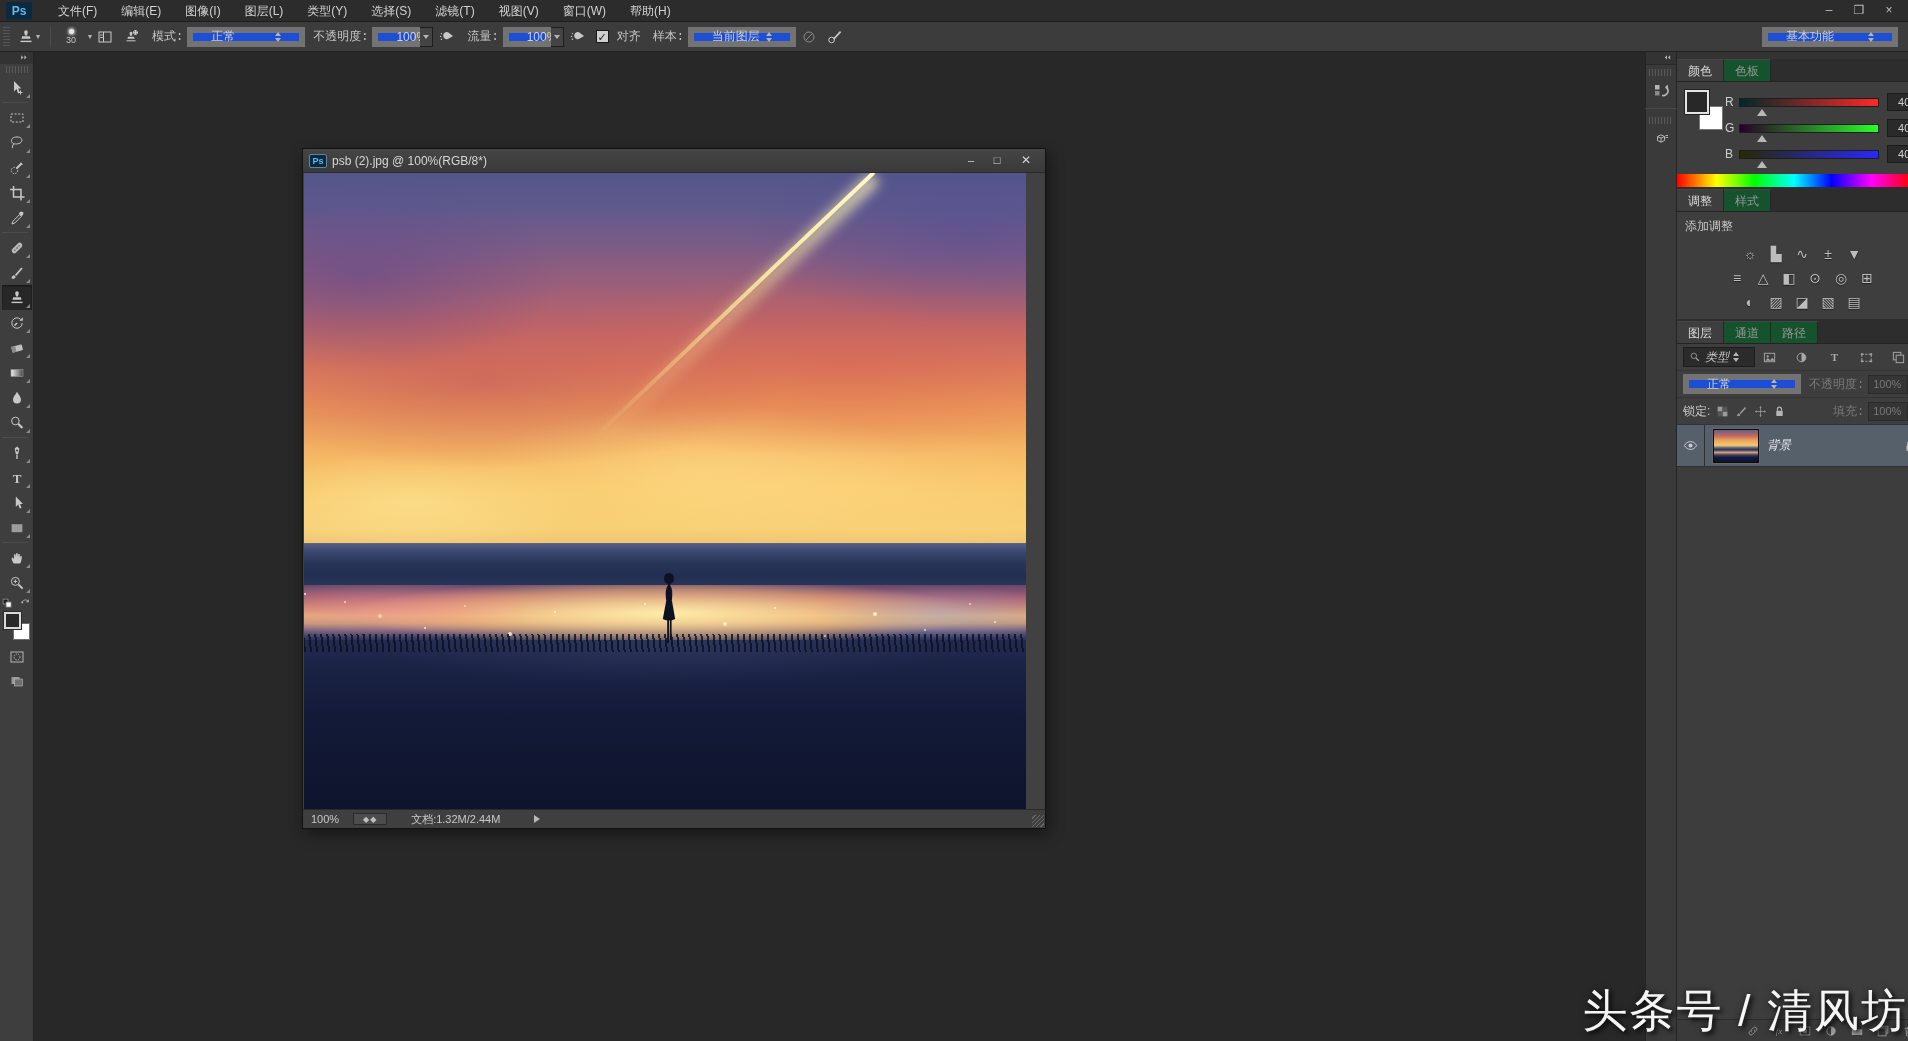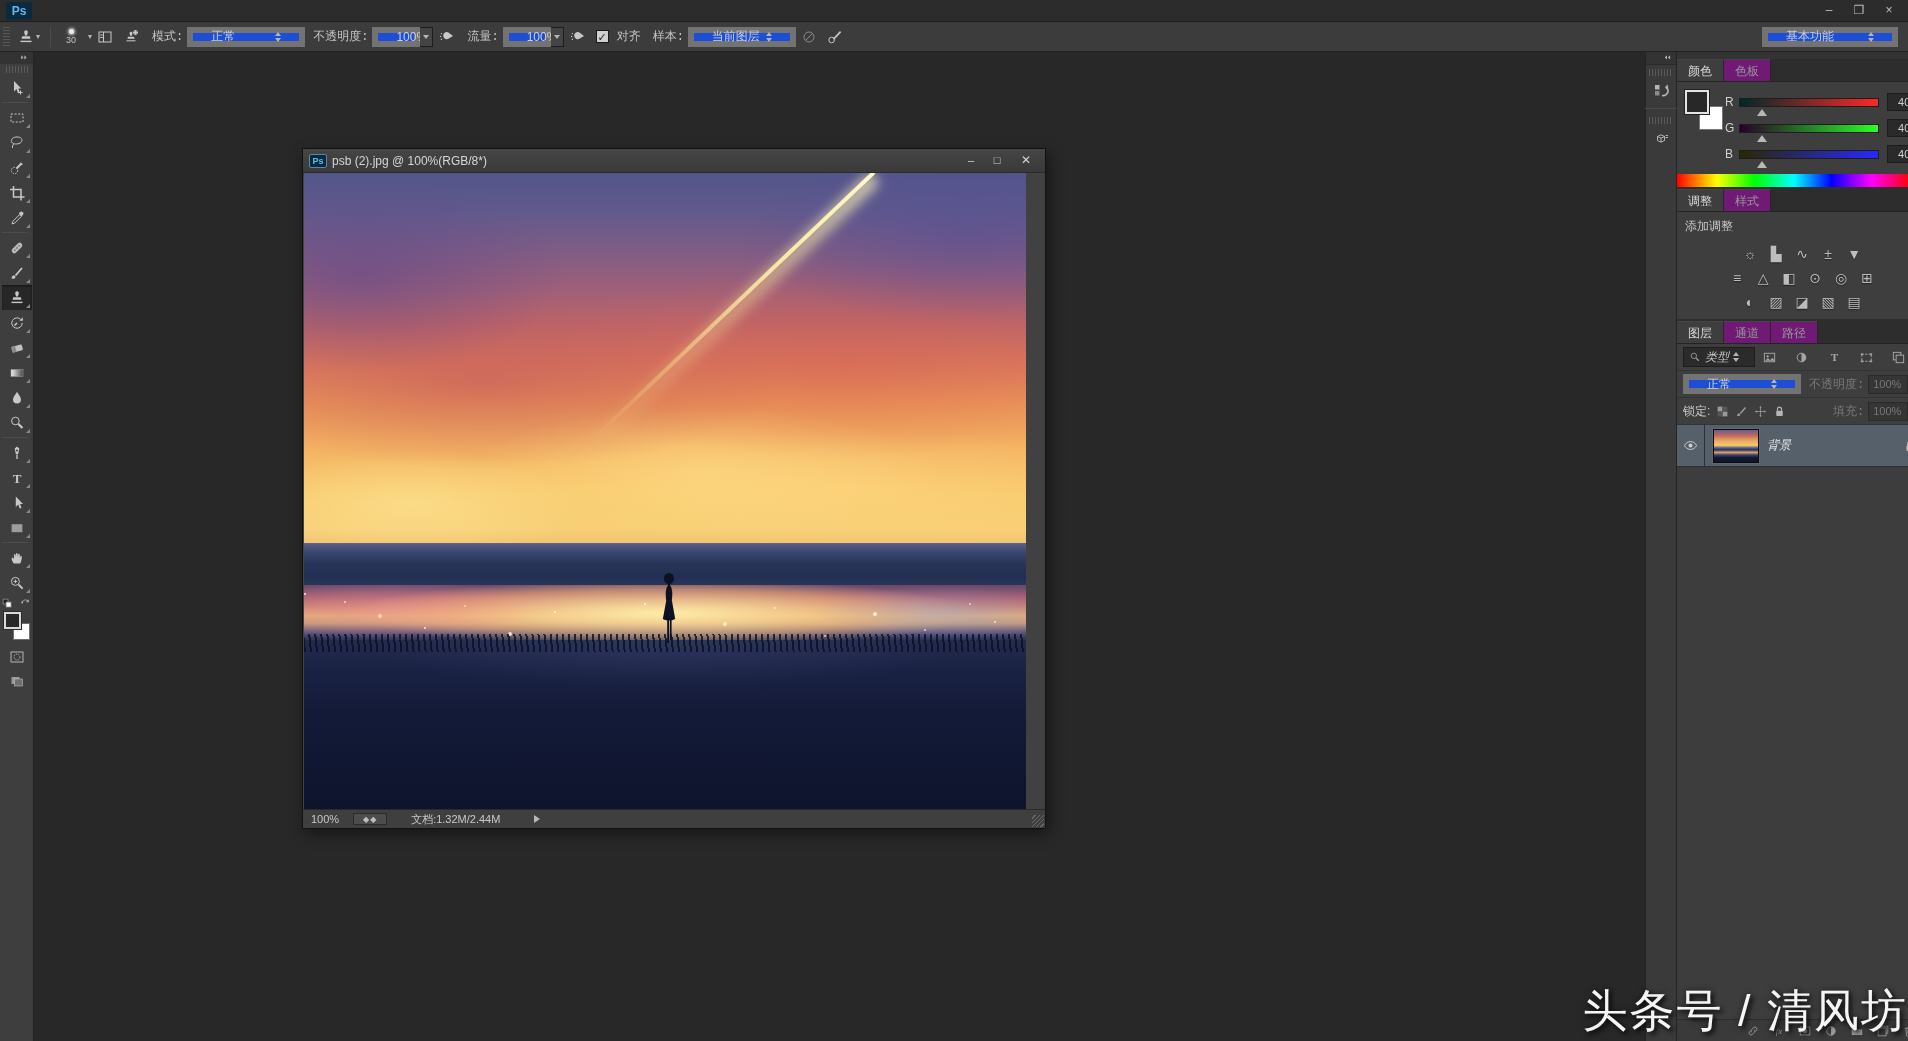--- a/index.html
+++ b/index.html
@@ -126,21 +126,21 @@
     display:flex;flex-direction:column;align-items:center;}
   #dockstrip .tb-top{width:100%;height:13px;background:#333;display:flex;justify-content:flex-end;
     align-items:center;padding-right:4px;border-bottom:1px solid #2a2a2a;}
   #dockstrip .hgrip{width:24px;height:7px;margin:4px 0 2px;background:repeating-linear-gradient(90deg,#5a5a5a 0 1px,transparent 1px 3px);}
   .strip-btn{width:26px;height:26px;display:flex;align-items:center;justify-content:center;}
   .strip-sep{width:32px;height:1px;background:#2c2c2c;border-bottom:1px solid #494949;margin:4px 0;}
   #panels{flex:1;background:#393939;display:flex;flex-direction:column;}
   #panels .mini-top{height:7px;background:#333;display:flex;justify-content:flex-end;align-items:center;padding-right:3px;}
   .panel{background:#3e3e3e;border-bottom:2px solid #2e2e2e;}
   .tabs{display:flex;align-items:stretch;height:23px;background:#2d2d2d;border-bottom:1px solid #242424;}
-  .tab{padding:0 11px;font-size:12px;line-height:23px;color:#969696;background:#701a75;
+  .tab{padding:0 11px;font-size:12px;line-height:23px;color:#969696;background:#14532d;
     border-right:1px solid #262626;border-top:1px solid #454545;}
   .tab.active{background:#3e3e3e;color:#d8d8d8;}
   .panel-menu{margin-left:auto;display:flex;align-items:center;padding-right:5px;color:#b0b0b0;font-size:9px;letter-spacing:1px;}
 
   
   #color-content{display:flex;padding:8px 6px 4px 8px;}
   #cp-swatches{position:relative;width:40px;height:52px;}
   #cp-fg{position:absolute;left:0;top:0;width:24px;height:24px;background:#282828;border:2px solid #e4e4e4;outline:1px solid #222;}
   #cp-bg{position:absolute;left:14px;top:16px;width:24px;height:24px;background:#fff;border:1px solid #777;}
   #channels{flex:1;}
@@ -193,20 +193,32 @@
 
   
   #watermark{position:absolute;right:0;bottom:0px;font-size:45px;font-weight:normal;color:#f5f5f5;
     letter-spacing:2px;z-index:99;text-shadow:0 0 6px rgba(0,0,0,.55), 3px 3px 4px rgba(0,0,0,.65);}
 </style>
 </head>
 <body>
 
 <div id="menubar">
   <div id="ps-logo">Ps</div>
+  <div id="menu-items">
+      <div class="menu-item">文件(F)</div>
+      <div class="menu-item">编辑(E)</div>
+      <div class="menu-item">图像(I)</div>
+      <div class="menu-item">图层(L)</div>
+      <div class="menu-item">类型(Y)</div>
+      <div class="menu-item">选择(S)</div>
+      <div class="menu-item">滤镜(T)</div>
+      <div class="menu-item">视图(V)</div>
+      <div class="menu-item">窗口(W)</div>
+      <div class="menu-item">帮助(H)</div>
+    </div>
   <div id="win-controls">
     <span class="wc">–</span>
     <span class="wc">❐</span>
     <span class="wc">×</span>
   </div>
 </div>
 
 <div id="optionsbar">
   <span class="grip"></span>
   <span class="ob-btn">

